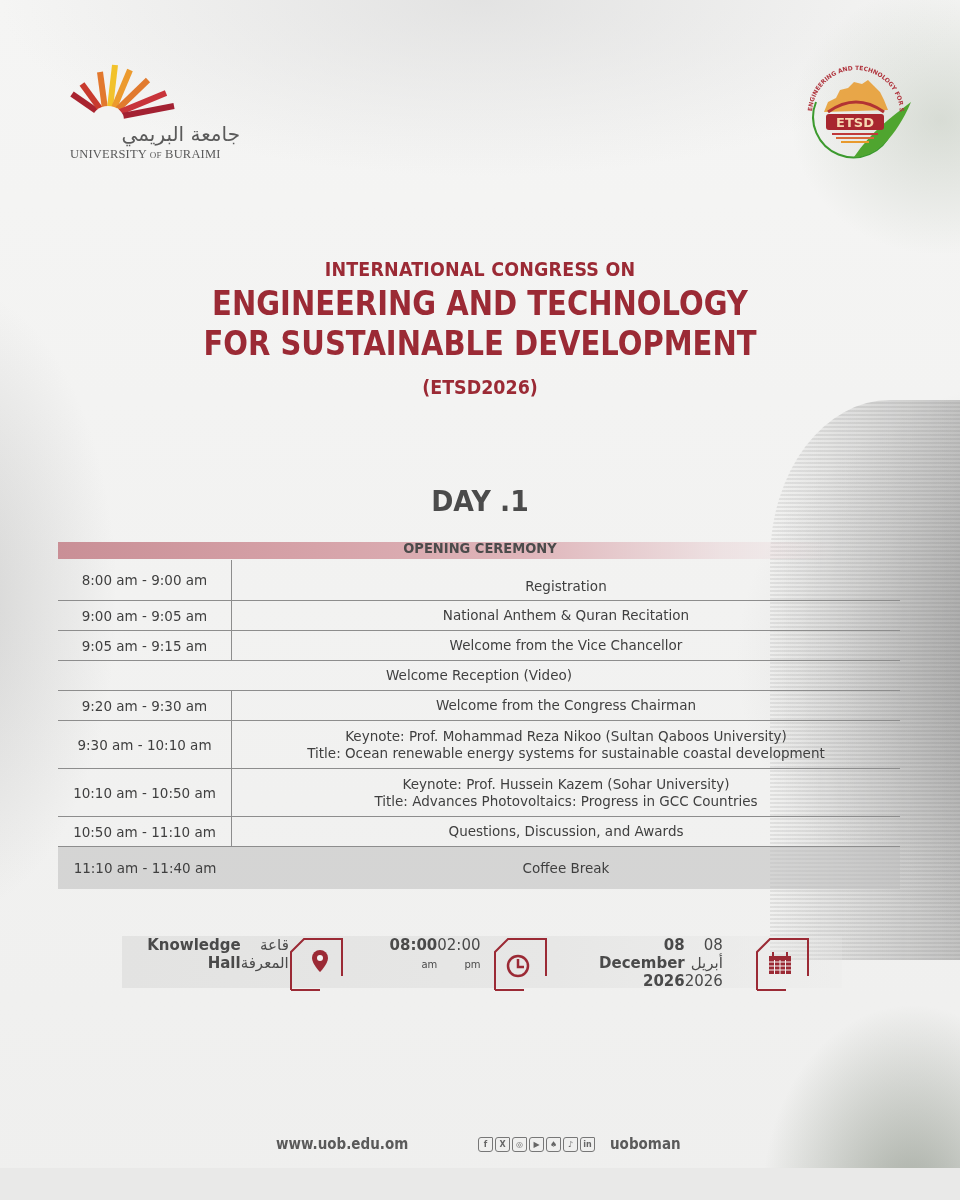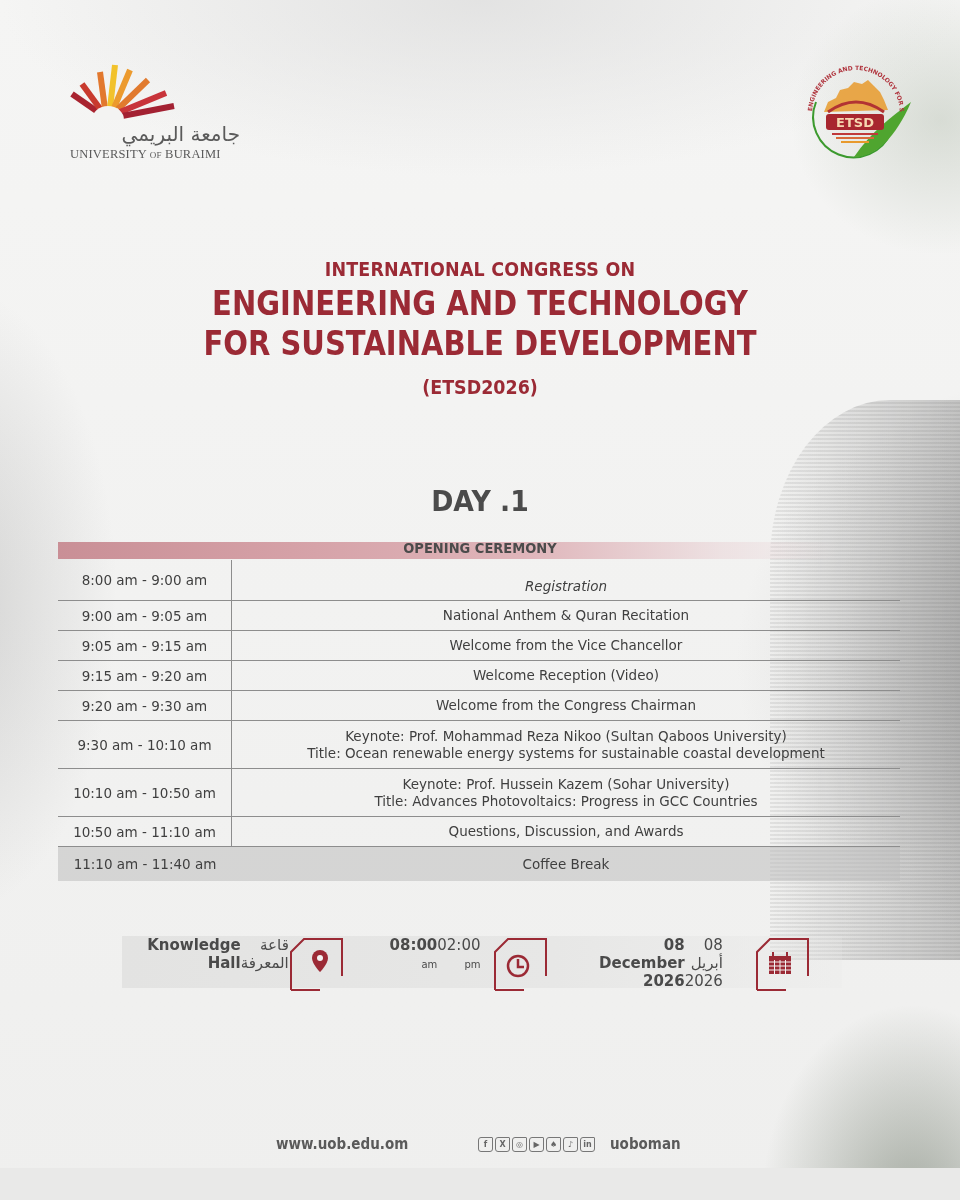--- a/index.html
+++ b/index.html
@@ -79,24 +79,24 @@
   .row .time {
     width: 174px; text-align: center; padding: 0 6px; border-right: 1px solid #8d8d8d;
     align-self: stretch; display: flex; align-items: center; justify-content: center;
     font-family: "DejaVu Sans", sans-serif; white-space: nowrap; font-size: 13.5px;
   }
   .row .event {
     flex: 1; text-align: center; line-height: 17px;
     font-family: "DejaVu Sans", sans-serif; font-size: 13.5px;
   }
   .row .event .sub { display: block; }
-  .row.h1 { height: 41px; } .row.h1 .time { padding-top: 0; } .row.h1 .event { padding-top: 12px; font-style: italic; }
+  .row.h1 { height: 41px; } .row.h1 .time { padding-top: 0; } .row.h1 .event { padding-top: 12px; }
   .row.h2 { height: 30px; }
   .row.h3 { height: 48px; }
-  .row.last { border-bottom: none; background: rgba(190,190,190,0.55); height: 34px; }
+  .row.last { border-bottom: none; background: rgba(190,190,190,0.55); height: 42px; }
   .row.last .time { border-right: none; }
 
   
   .info-bar {
     position: absolute; left: 122px; top: 936px; width: 720px; height: 52px;
     background: linear-gradient(90deg, #e3e3e2 0%, #e7e7e6 60%, rgba(231,231,230,0.2) 100%);
   }
   .info-item { position: absolute; top: 936px; height: 52px; display: flex; flex-direction: row; justify-content: center; }
   .info-item .l1 { font-weight: bold; font-size: 15px; color: #4a4a4a; line-height: 18px; font-family: "DejaVu Sans", sans-serif; }
   .info-item .l2 { font-size: 15px; color: #4a4a4a; line-height: 18px; font-family: "DejaVu Sans", sans-serif; }
@@ -188,21 +188,20 @@
   </div>
   <div class="row h2">
     <div class="time">9:00 am - 9:05 am</div>
     <div class="event">National Anthem &amp; Quran Recitation</div>
   </div>
   <div class="row h2">
     <div class="time">9:05 am - 9:15 am</div>
     <div class="event">Welcome from the Vice Chancellor</div>
   </div>
   <div class="row h2">
-    <div class="time">9:15 am - 9:20 am</div>
     <div class="event">Welcome Reception (Video)</div>
   </div>
   <div class="row h2">
     <div class="time">9:20 am - 9:30 am</div>
     <div class="event">Welcome from the Congress Chairman</div>
   </div>
   <div class="row h3">
     <div class="time">9:30 am - 10:10 am</div>
     <div class="event">
       <span class="sub">Keynote: Prof. Mohammad Reza Nikoo (Sultan Qaboos University)</span>

